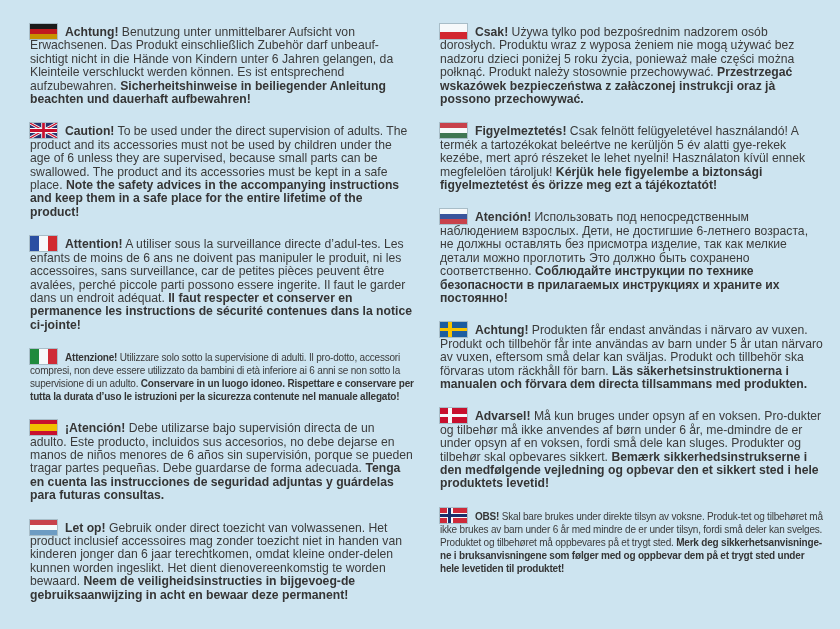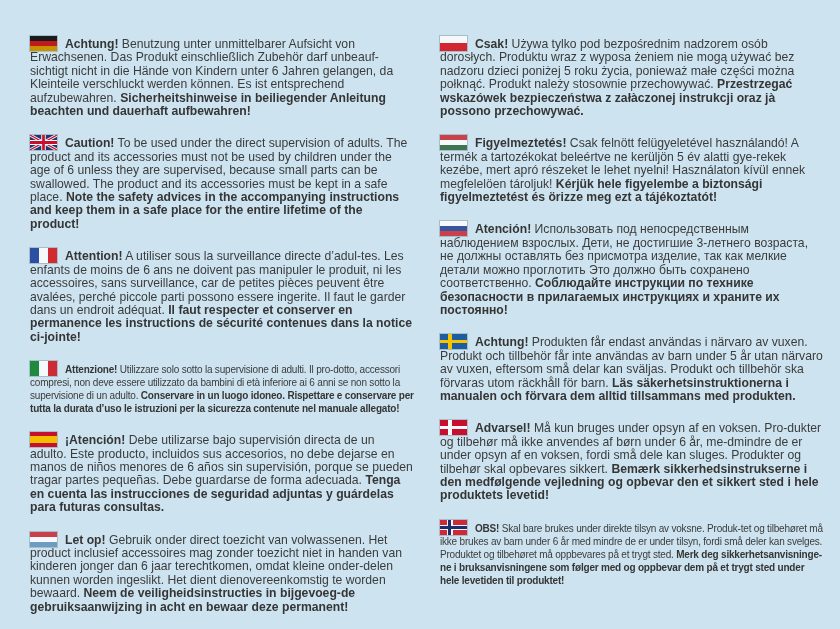--- a/index.html
+++ b/index.html
@@ -5,21 +5,21 @@
   html,body{margin:0;padding:0;}
   body{
     width:840px;height:629px;overflow:hidden;
     background:#cde4f0;
     font-family:"Liberation Sans","DejaVu Sans",sans-serif;
     color:#3b3b3b;
   }
   .sheet{
     box-sizing:border-box;
     width:840px;height:629px;
-    padding:36px 16px 0 30px;
+    padding:24px 16px 0 30px;
     display:flex;gap:26px;
   }
   .col{width:384px;flex:0 0 384px;}
   .section{
     margin:0 0 17px 0;
     font-size:12.2px;
     line-height:13.4px;
     text-align:left;
   }
   .section b{font-weight:bold;color:#353535;}
@@ -98,25 +98,25 @@
 
     <p class="section">
       <span class="flag flag-pl"></span><b>Csak!</b><span> Używa tylko pod bezpośrednim nadzorem osób dorosłych. Produktu wraz z wyposa żeniem nie mogą używać bez nadzoru dzieci poniżej 5 roku życia, ponieważ małe części można połknąć. Produkt należy stosownie przechowywać. </span><b>Przestrzegać wskazówek bezpieczeństwa z załàczonej instrukcji oraz jà possono przechowywać.</b>
     </p>
 
     <p class="section">
       <span class="flag flag-hu"></span><b>Figyelmeztetés!</b><span> Csak felnött felügyeletével használandó! A termék a tartozékokat beleértve ne kerüljön 5 év alatti gye-rekek kezébe, mert apró részeket le lehet nyelni! Használaton kívül ennek megfelelöen tároljuk! </span><b>Kérjük hele figyelembe a biztonsági figyelmeztetést és örizze meg ezt a tájékoztatót!</b>
     </p>
 
     <p class="section">
-      <span class="flag flag-ru"></span><b>Atención!</b><span> Использовать под непосредственным наблюдением взрослых. Дети, не достигшие 3-летнего возраста, не должны оставлять без присмотра изделие, так как мелкие детали можно проглотить Это должно быть сохранено соответственно. </span><b>Соблюдайте инструкции по технике безопасности в прилагаемых инструкциях и храните их постоянно!</b>
+      <span class="flag flag-ru"></span><b>Atención!</b><span> Использовать под непосредственным наблюдением взрослых. Дети, не достигшие 6-летнего возраста, не должны оставлять без присмотра изделие, так как мелкие детали можно проглотить Это должно быть сохранено соответственно. </span><b>Соблюдайте инструкции по технике безопасности в прилагаемых инструкциях и храните их постоянно!</b>
     </p>
 
     <p class="section">
-      <span class="flag flag-se"></span><b>Achtung!</b><span> Produkten får endast användas i närvaro av vuxen. Produkt och tillbehör får inte användas av barn under 5 år utan närvaro av vuxen, eftersom små delar kan sväljas. Produkt och tillbehör ska förvaras utom räckhåll för barn. </span><b>Läs säkerhetsinstruktionerna i manualen och förvara dem alltid tillsammans med produkten.</b>
+      <span class="flag flag-se"></span><b>Achtung!</b><span> Produkten får endast användas i närvaro av vuxen. Produkt och tillbehör får inte användas av barn under 5 år utan närvaro av vuxen, eftersom små delar kan sväljas. Produkt och tillbehör ska förvaras utom räckhåll för barn. </span><b>Läs säkerhetsinstruktionerna i manualen och förvara dem directa tillsammans med produkten.</b>
     </p>
 
     <p class="section">
       <span class="flag flag-dk"></span><b>Advarsel!</b><span> Må kun bruges under opsyn af en voksen. Pro-dukter og tilbehør må ikke anvendes af børn under 6 år, me-dmindre de er under opsyn af en voksen, fordi små dele kan sluges. Produkter og tilbehør skal opbevares sikkert. </span><b>Bemærk sikkerhedsinstrukserne i den medfølgende vejledning og opbevar den et sikkert sted i hele produktets levetid!</b>
     </p>
 
     <p class="section condensed">
       <span class="flag flag-no"></span><b>OBS!</b><span> Skal bare brukes under direkte tilsyn av voksne. Produk-tet og tilbehøret må ikke brukes av barn under 6 år med mindre de er under tilsyn, fordi små deler kan svelges. Produktet og tilbehøret må oppbevares på et trygt sted. </span><b>Merk deg sikkerhetsanvisninge-ne i bruksanvisningene som følger med og oppbevar dem på et trygt sted under hele levetiden til produktet!</b>
     </p>
 

